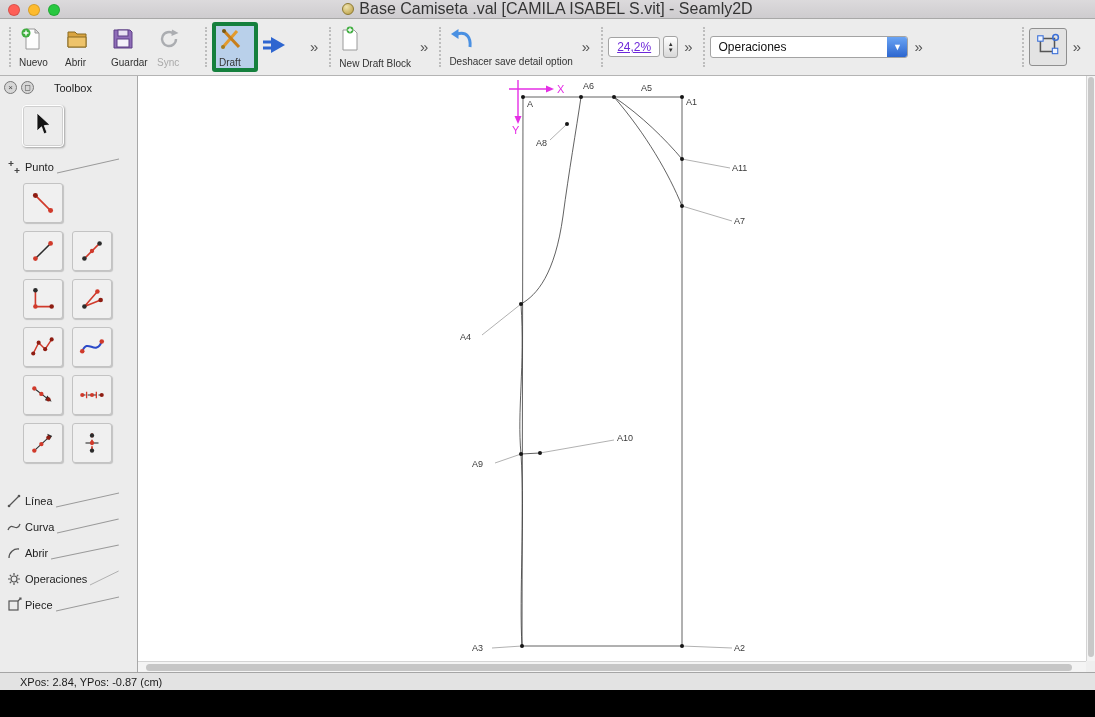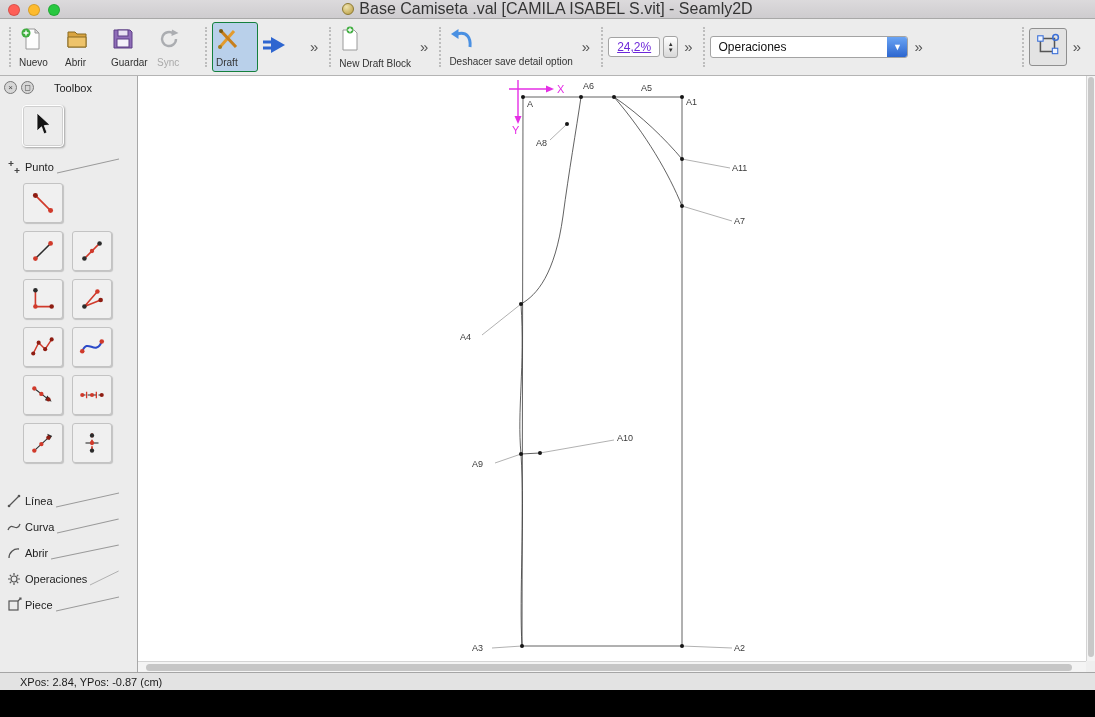--- a/index.html
+++ b/index.html
@@ -14,21 +14,21 @@
   .title{margin:0 auto;font-size:16px;color:#343434;display:flex;align-items:center;gap:5px;}
   .app-icon{width:12px;height:12px;border-radius:50%;background:radial-gradient(circle at 35% 30%,#efe3ae,#b79a3e);border:1px solid #8d7a33;}
 
   
   .toolbar{position:absolute;top:19px;left:0;right:0;height:57px;background:#ececec;border-bottom:1px solid #b4b4b4;display:flex;align-items:center;padding:0 4px;}
   .handle{width:2px;height:40px;border-left:2px dotted #bdbdbd;margin:0 5px;}
   .tb-group{display:flex;align-items:center;height:54px;}
   .tb-btn{display:flex;flex-direction:column;align-items:flex-start;justify-content:center;min-width:46px;height:50px;gap:2px;padding:1px 3px;border-radius:3px;}
   .tlabel{font-size:10px;color:#333;white-space:nowrap;}
   .tb-btn.disabled .tlabel{color:#aaa;}
-  .draft-btn{background:#b9d0ea;border:1px solid #15803d;}
+  .draft-btn{background:#b9d0ea;border:4px solid #15803d;}
   .chev{font-size:15px;color:#555;padding:0 6px;line-height:40px;}
   .zoom-field{width:52px;height:20px;background:#fff;border:1px solid #a3a3a3;border-radius:3px;font-size:12px;color:#6d28d9;display:flex;align-items:center;justify-content:center;text-decoration:underline;}
   .stepper{width:15px;height:22px;margin-left:3px;border:1px solid #a3a3a3;border-radius:3px;background:linear-gradient(#fff,#d8d8d8);display:flex;flex-direction:column;align-items:center;justify-content:center;font-size:6px;line-height:6px;color:#333;}
   .font-combo{width:198px;height:22px;background:#fff;border:1px solid #a3a3a3;border-radius:3px;display:flex;align-items:center;overflow:hidden;}
   .font-combo .txt{flex:1;padding-left:7px;font-size:12px;color:#111;white-space:nowrap;}
   .font-combo .dd{width:20px;height:100%;background:linear-gradient(#6aa4f4,#2c66cf);color:#fff;display:flex;align-items:center;justify-content:center;font-size:9px;}
   .marquee-btn{width:38px;height:38px;background:#e3e3e3;border:1px solid #8f8f8f;border-radius:3px;display:flex;align-items:center;justify-content:center;}
   .right-group{margin-left:auto;margin-right:4px;}
 
   

